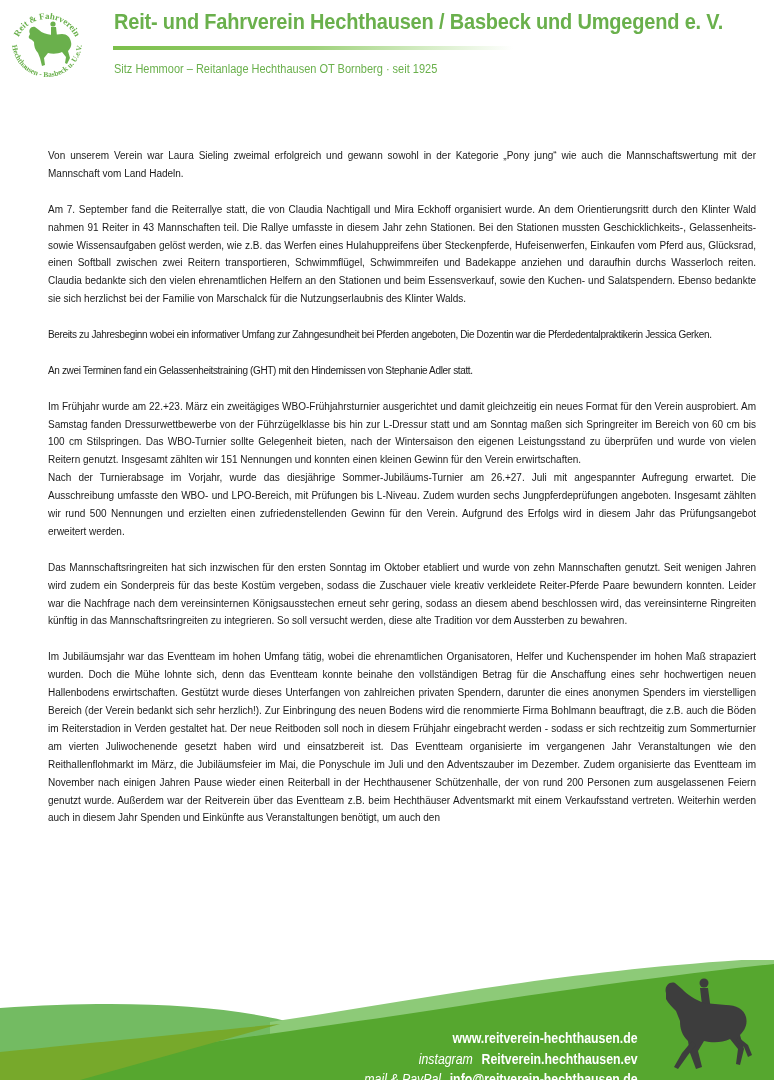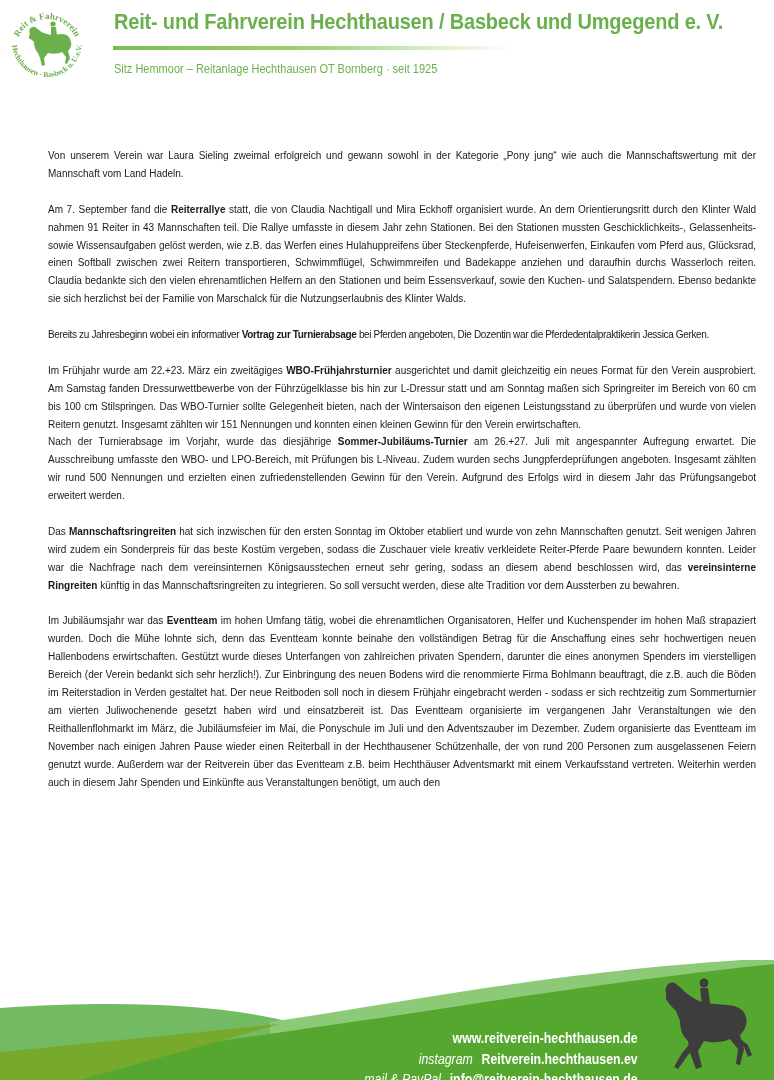--- a/index.html
+++ b/index.html
@@ -31,21 +31,21 @@
   .content {
     position: absolute; left: 48px; top: 99px; width: 708px;
     font-family: "Liberation Sans", sans-serif;
     font-size: 10px; line-height: 17.9px; color: #1a1a1a;
     text-align: justify;
     z-index: 2;
     margin-top: 48px;
   }
   .content p { margin: 0 0 17.9px 0; }
   .content p.tight { margin-bottom: 0; }
-  .content b { font-weight: bold; }
+  .content b { font-weight: normal; }
   .content .narrow { letter-spacing: -0.35px; }
   .footer-bg {
     position: absolute; left: 0; top: 960px; width: 774px; height: 120px; z-index: 1;
   }
   .footer-text {
     position: absolute; right: 136px; top: 1028px; z-index: 4;
     text-align: right; color: #ffffff; font-size: 14px; line-height: 20.5px;
   }
   .footer-text .row { white-space: nowrap; transform: scaleX(0.88); transform-origin: right top; }
   .footer-text .lbl { font-style: italic; font-weight: normal; margin-right: 6px; }
@@ -80,23 +80,24 @@
 
 <div class="title">Reit- und Fahrverein Hechthausen / Basbeck und Umgegend e. V.</div>
 <div class="rule"></div>
 <div class="subtitle">Sitz Hemmoor – Reitanlage Hechthausen OT Bornberg  ·  seit 1925</div>
 
 <div class="content">
   <p><span>Von unserem Verein war Laura Sieling zweimal erfolgreich und gewann sowohl in der Kategorie „Pony jung“ wie auch die Mannschaftswertung mit der Mannschaft vom Land Hadeln.</span></p>
 
   <p><span>Am 7. September fand die </span><b>Reiterrallye</b><span> statt, die von Claudia Nachtigall und Mira Eckhoff organisiert wurde. An dem Orientierungsritt durch den Klinter Wald nahmen 91 Reiter in 43 Mannschaften teil. Die Rallye umfasste in diesem Jahr zehn Stationen. Bei den Stationen mussten Geschicklichkeits-, Gelassenheits- sowie Wissensaufgaben gelöst werden, wie z.B. das Werfen eines Hulahuppreifens über Steckenpferde, Hufeisenwerfen, Einkaufen vom Pferd aus, Glücksrad, einen Softball zwischen zwei Reitern transportieren, Schwimmflügel, Schwimmreifen und Badekappe anziehen und daraufhin durchs Wasserloch reiten. Claudia bedankte sich den vielen ehrenamtlichen Helfern an den Stationen und beim Essensverkauf, sowie den Kuchen- und Salatspendern. Ebenso bedankte sie sich herzlichst bei der Familie von Marschalck für die Nutzungserlaubnis des Klinter Walds.</span></p>
 
-  <p class="narrow"><span>Bereits zu Jahresbeginn wobei ein informativer </span><b>Vortrag zur Turnierabsage</b><span> bei Pferden angeboten, Die Dozentin war die Pferdedentalpraktikerin Jessica Gerken.</span></p>
+  <p class="narrow"><span>Bereits zu Jahresbeginn wobei ein informativer </span><b>Umfang zur Zahngesundheit</b><span> bei Pferden angeboten, Die Dozentin war die Pferdedentalpraktikerin Jessica Gerken.</span></p>
 
 
+  <p class="narrow"><span>An zwei Terminen fand ein </span><b>Gelassenheitstraining (GHT)</b><span> mit den Hindernissen von Stephanie Adler statt.</span></p>
 
   <p class="tight"><span>Im Frühjahr wurde am 22.+23. März ein zweitägiges </span><b>WBO-Frühjahrsturnier</b><span> ausgerichtet und damit gleichzeitig ein neues Format für den Verein ausprobiert. Am Samstag fanden Dressurwettbewerbe von der Führzügelklasse bis hin zur L-Dressur statt und am Sonntag maßen sich Springreiter im Bereich von 60 cm bis 100 cm Stilspringen. Das WBO-Turnier sollte Gelegenheit bieten, nach der Wintersaison den eigenen Leistungsstand zu überprüfen und wurde von vielen Reitern genutzt. Insgesamt zählten wir 151 Nennungen und konnten einen kleinen Gewinn für den Verein erwirtschaften.</span></p>
 
   <p><span>Nach der Turnierabsage im Vorjahr, wurde das diesjährige </span><b>Sommer-Jubiläums-Turnier</b><span> am 26.+27. Juli mit angespannter Aufregung erwartet. Die Ausschreibung umfasste den WBO- und LPO-Bereich, mit Prüfungen bis L-Niveau. Zudem wurden sechs Jungpferdeprüfungen angeboten. Insgesamt zählten wir rund 500 Nennungen und erzielten einen zufriedenstellenden Gewinn für den Verein. Aufgrund des Erfolgs wird in diesem Jahr das Prüfungsangebot erweitert werden.</span></p>
 
   <p><span>Das </span><b>Mannschaftsringreiten</b><span> hat sich inzwischen für den ersten Sonntag im Oktober etabliert und wurde von zehn Mannschaften genutzt. Seit wenigen Jahren wird zudem ein Sonderpreis für das beste Kostüm vergeben, sodass die Zuschauer viele kreativ verkleidete Reiter-Pferde Paare bewundern konnten. Leider war die Nachfrage nach dem vereinsinternen Königsausstechen erneut sehr gering, sodass an diesem abend beschlossen wird, das </span><b>vereinsinterne Ringreiten</b><span> künftig in das Mannschaftsringreiten zu integrieren. So soll versucht werden, diese alte Tradition vor dem Aussterben zu bewahren.</span></p>
 
   <p class="tight"><span>Im Jubiläumsjahr war das </span><b>Eventteam</b><span> im hohen Umfang tätig, wobei die ehrenamtlichen Organisatoren, Helfer und Kuchenspender im hohen Maß strapaziert wurden. Doch die Mühe lohnte sich, denn das Eventteam konnte beinahe den vollständigen Betrag für die Anschaffung eines sehr hochwertigen neuen Hallenbodens erwirtschaften. Gestützt wurde dieses Unterfangen von zahlreichen privaten Spendern, darunter die eines anonymen Spenders im vierstelligen Bereich (der Verein bedankt sich sehr herzlich!). Zur Einbringung des neuen Bodens wird die renommierte Firma Bohlmann beauftragt, die z.B. auch die Böden im Reiterstadion in Verden gestaltet hat. Der neue Reitboden soll noch in diesem Frühjahr eingebracht werden - sodass er sich rechtzeitig zum Sommerturnier am vierten Juliwochenende gesetzt haben wird und einsatzbereit ist. Das Eventteam organisierte im vergangenen Jahr Veranstaltungen wie den Reithallenflohmarkt im März, die Jubiläumsfeier im Mai, die Ponyschule im Juli und den Adventszauber im Dezember. Zudem organisierte das Eventteam im November nach einigen Jahren Pause wieder einen Reiterball in der Hechthausener Schützenhalle, der von rund 200 Personen zum ausgelassenen Feiern genutzt wurde. Außerdem war der Reitverein über das Eventteam z.B. beim Hechthäuser Adventsmarkt mit einem Verkaufsstand vertreten. Weiterhin werden auch in diesem Jahr Spenden und Einkünfte aus Veranstaltungen benötigt, um auch den</span></p>
 </div>
 

